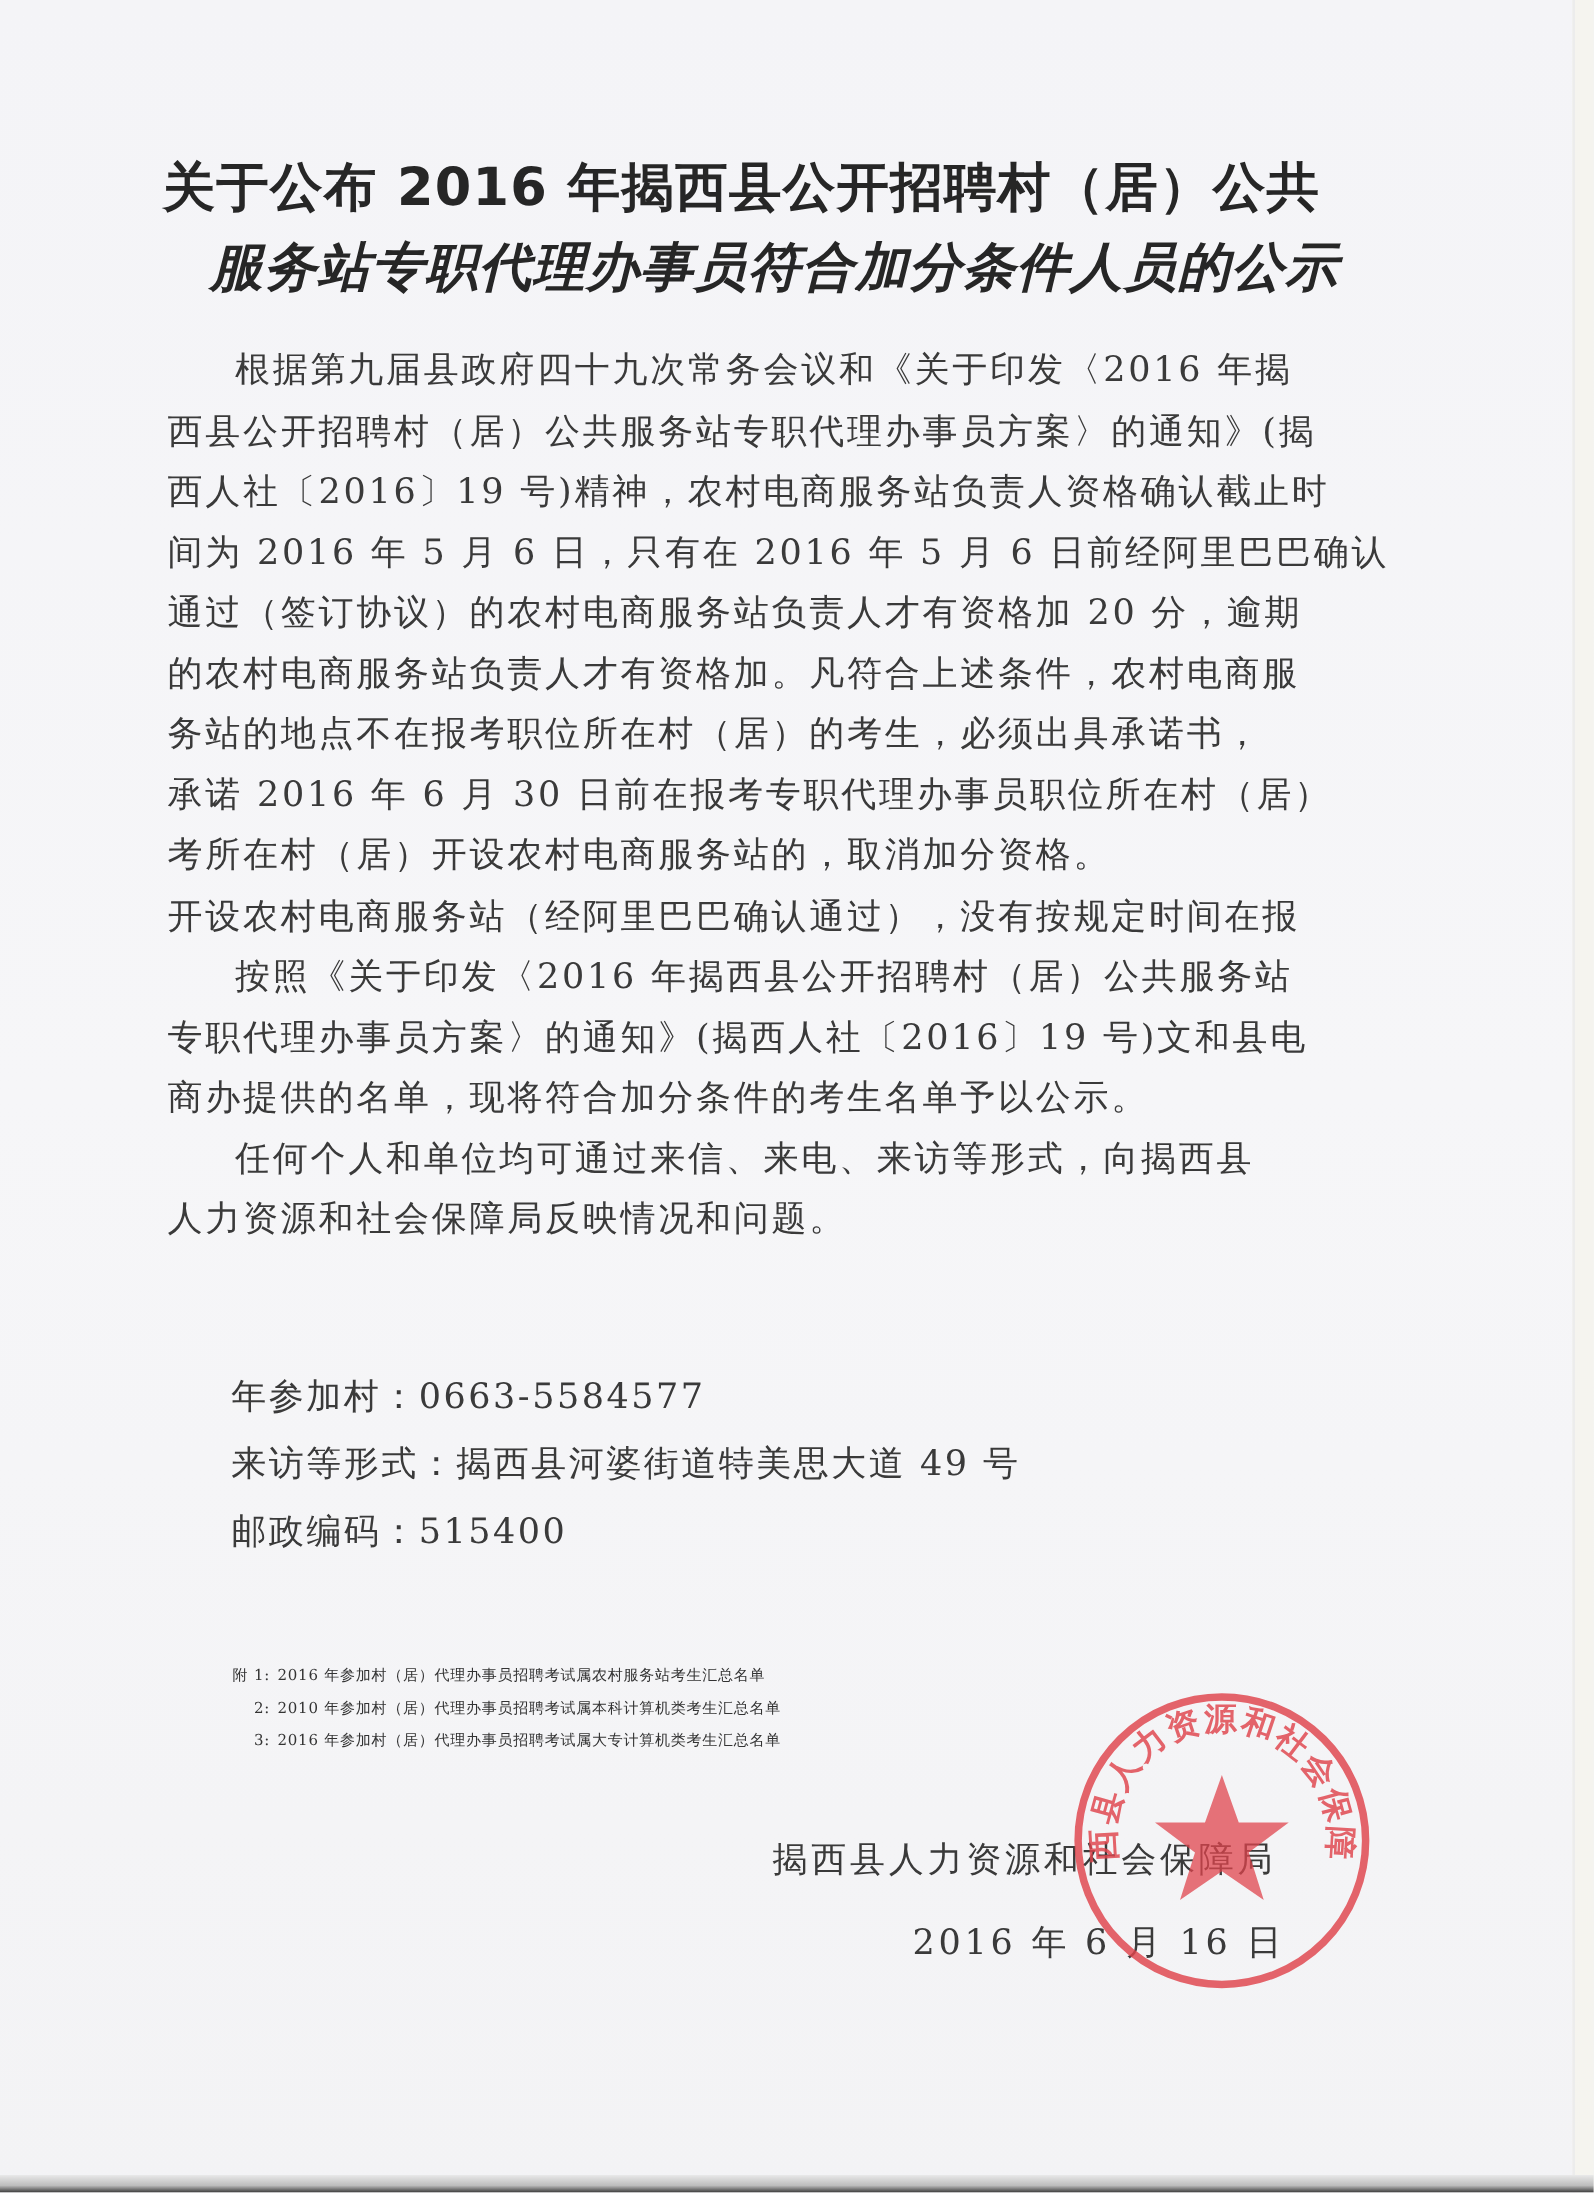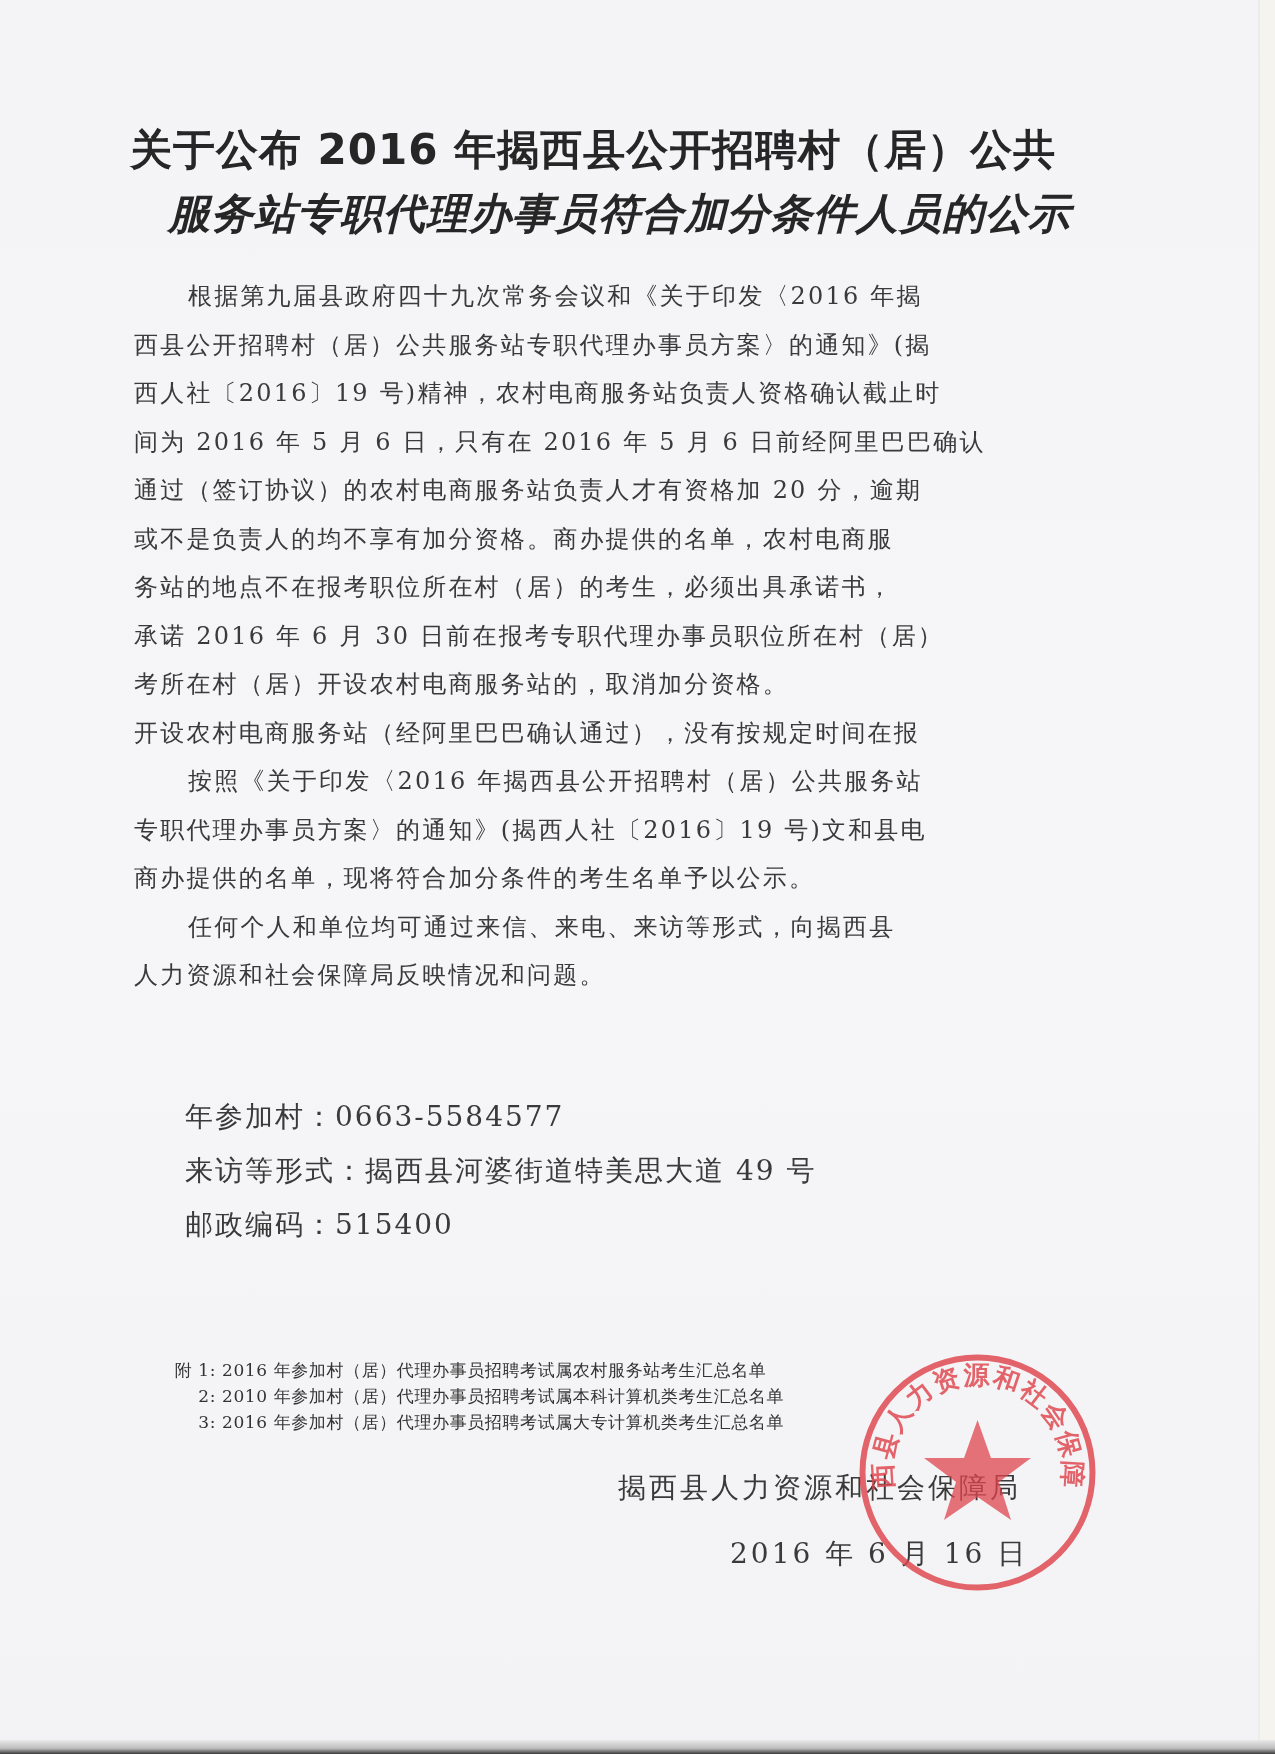--- a/index.html
+++ b/index.html
@@ -50,21 +50,21 @@
       margin: 0;
     }
     .title .line { display: block; white-space: nowrap; }
     .title .line2 { margin-left: 38px; font-style: italic; }
 
     .body-text {
       position: absolute;
       left: 134px;
       top: 272px;
       width: 990px;
-      font-size: 24px;
+      font-size: 28px;
       line-height: 48.5px;
       color: #3a3a3a;
     }
     .body-text .ln {
       display: block;
       white-space: nowrap;
       letter-spacing: 2.2px;
     }
     .body-text .ind { padding-left: 54px; }
 
@@ -75,22 +75,22 @@
       font-size: 28px;
       line-height: 54px;
       color: #3a3a3a;
       letter-spacing: 2px;
     }
     .contacts .row { display: block; white-space: nowrap; }
 
     .attachments {
       position: absolute;
       left: 158px;
-      top: 1357px;
-      font-size: 17px;
+      top: 1327px;
+      font-size: 12px;
       line-height: 26px;
       color: #333;
     }
     .attachments .att { display: block; white-space: nowrap; letter-spacing: 0.6px; }
     .attachments .att .num { display: inline-block; width: 58px; text-align: right; margin-right: 6px; }
 
     .signature {
       position: absolute;
       left: 618px;
       top: 1455px;
@@ -124,21 +124,21 @@
     <span class="line line2">服务站专职代理办事员符合加分条件人员的公示</span>
   </h1>
 
   <div class="body-text">
     <div>
       <span class="ln ind">根据第九届县政府四十九次常务会议和《关于印发〈2016 年揭</span>
       <span class="ln">西县公开招聘村（居）公共服务站专职代理办事员方案〉的通知》(揭</span>
       <span class="ln">西人社〔2016〕19 号)精神，农村电商服务站负责人资格确认截止时</span>
       <span class="ln">间为 2016 年 5 月 6 日，只有在 2016 年 5 月 6 日前经阿里巴巴确认</span>
       <span class="ln">通过（签订协议）的农村电商服务站负责人才有资格加 20 分，逾期</span>
-      <span class="ln">或不是负责人的均不享有加分资格。商办提供的名单，农村电商服</span>
+      <span class="ln">的农村电商服务站负责人才有资格加。凡符合上述条件，农村电商服</span>
       <span class="ln">务站的地点不在报考职位所在村（居）的考生，必须出具承诺书，</span>
       <span class="ln">承诺 2016 年 6 月 30 日前在报考专职代理办事员职位所在村（居）</span>
       <span class="ln">考所在村（居）开设农村电商服务站的，取消加分资格。</span>
       <span class="ln">开设农村电商服务站（经阿里巴巴确认通过），没有按规定时间在报</span>
     </div>
     <div>
       <span class="ln ind">按照《关于印发〈2016 年揭西县公开招聘村（居）公共服务站</span>
       <span class="ln">专职代理办事员方案〉的通知》(揭西人社〔2016〕19 号)文和县电</span>
       <span class="ln">商办提供的名单，现将符合加分条件的考生名单予以公示。</span>
     </div>

